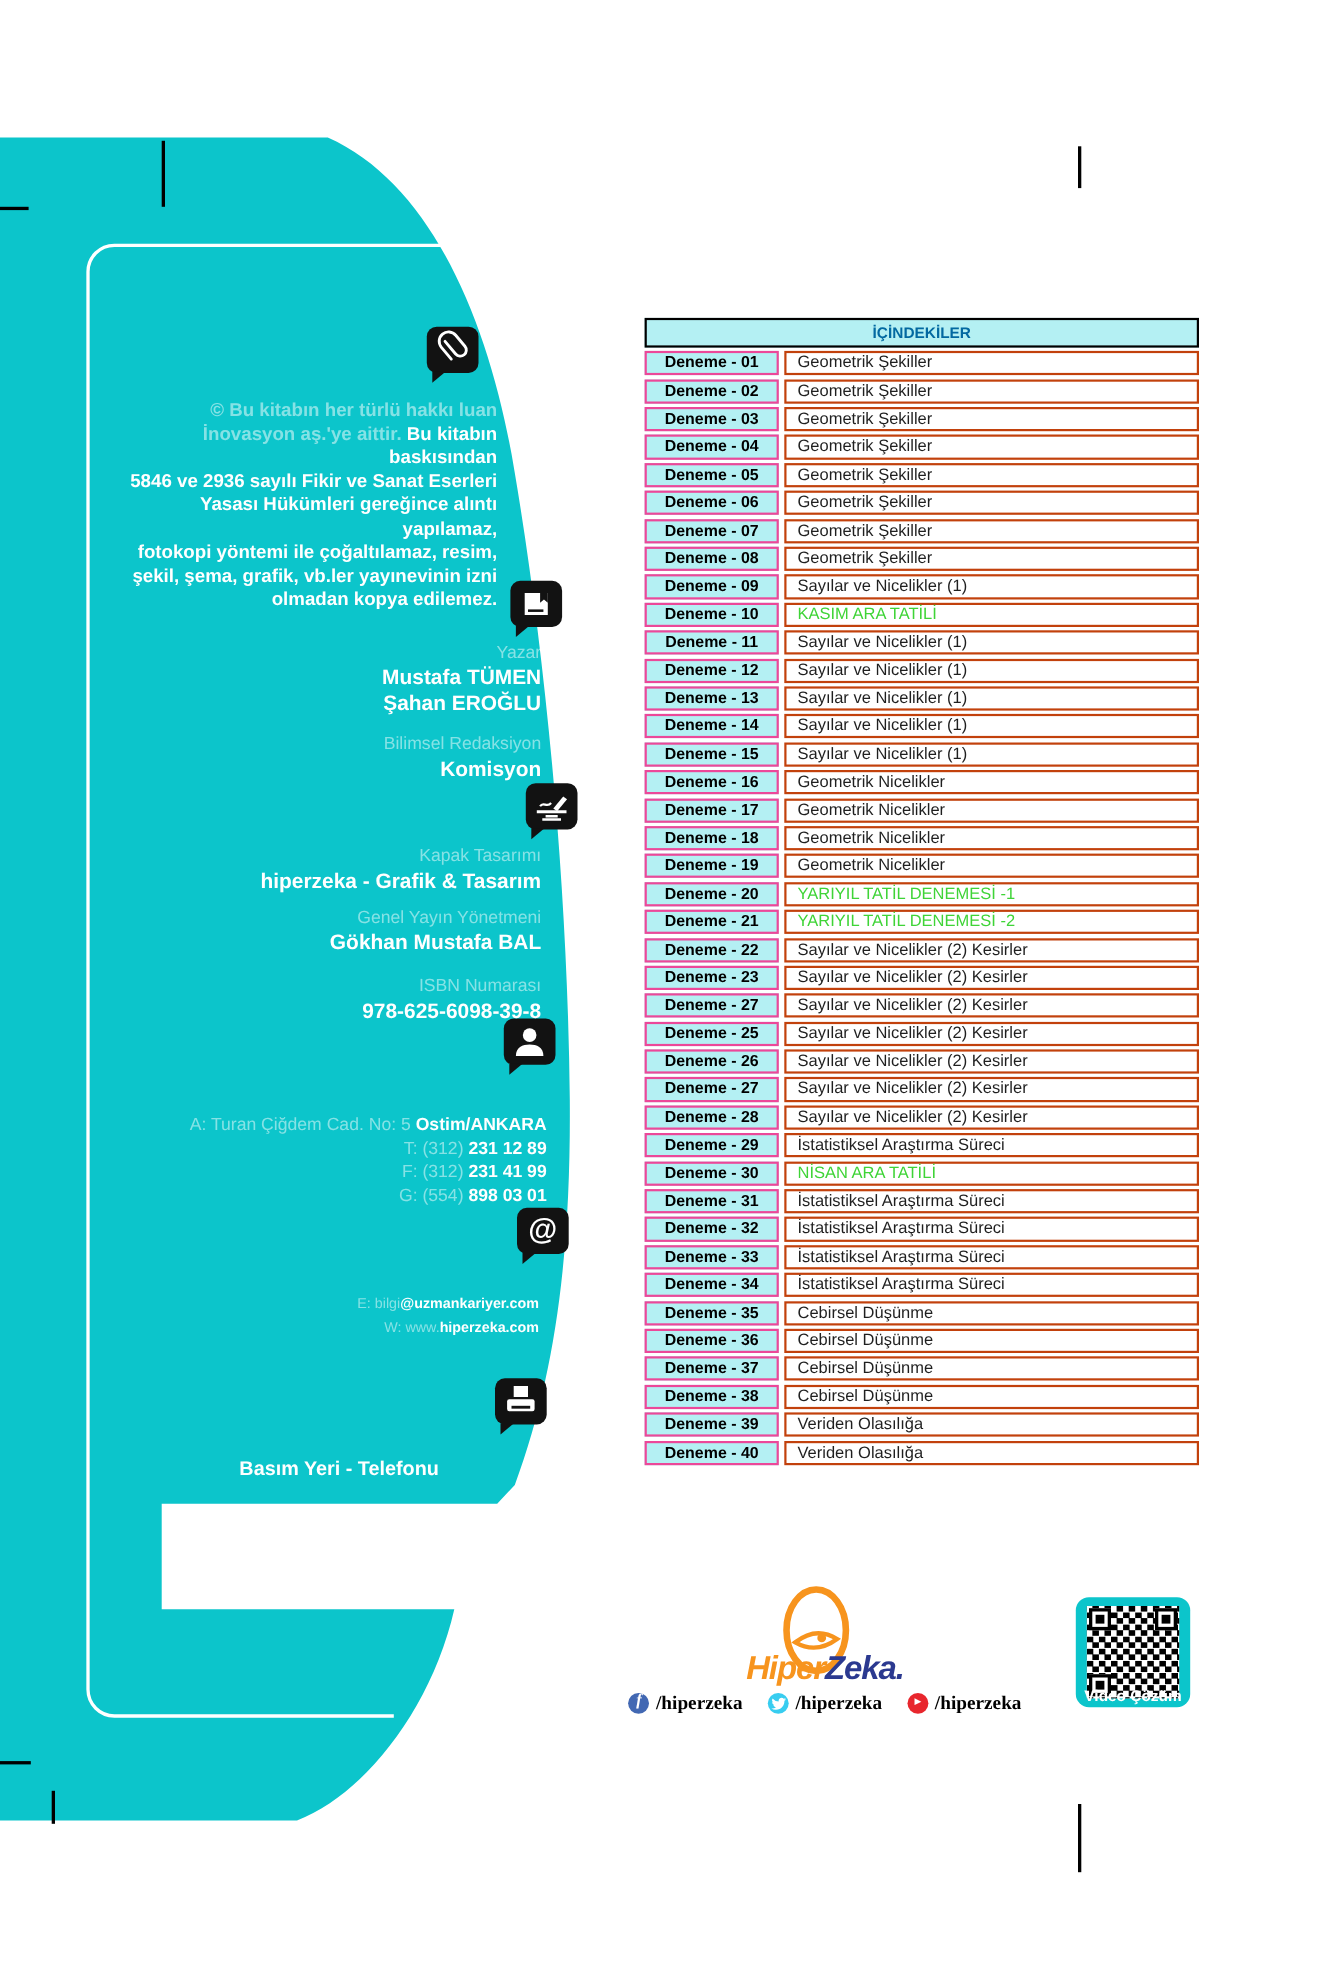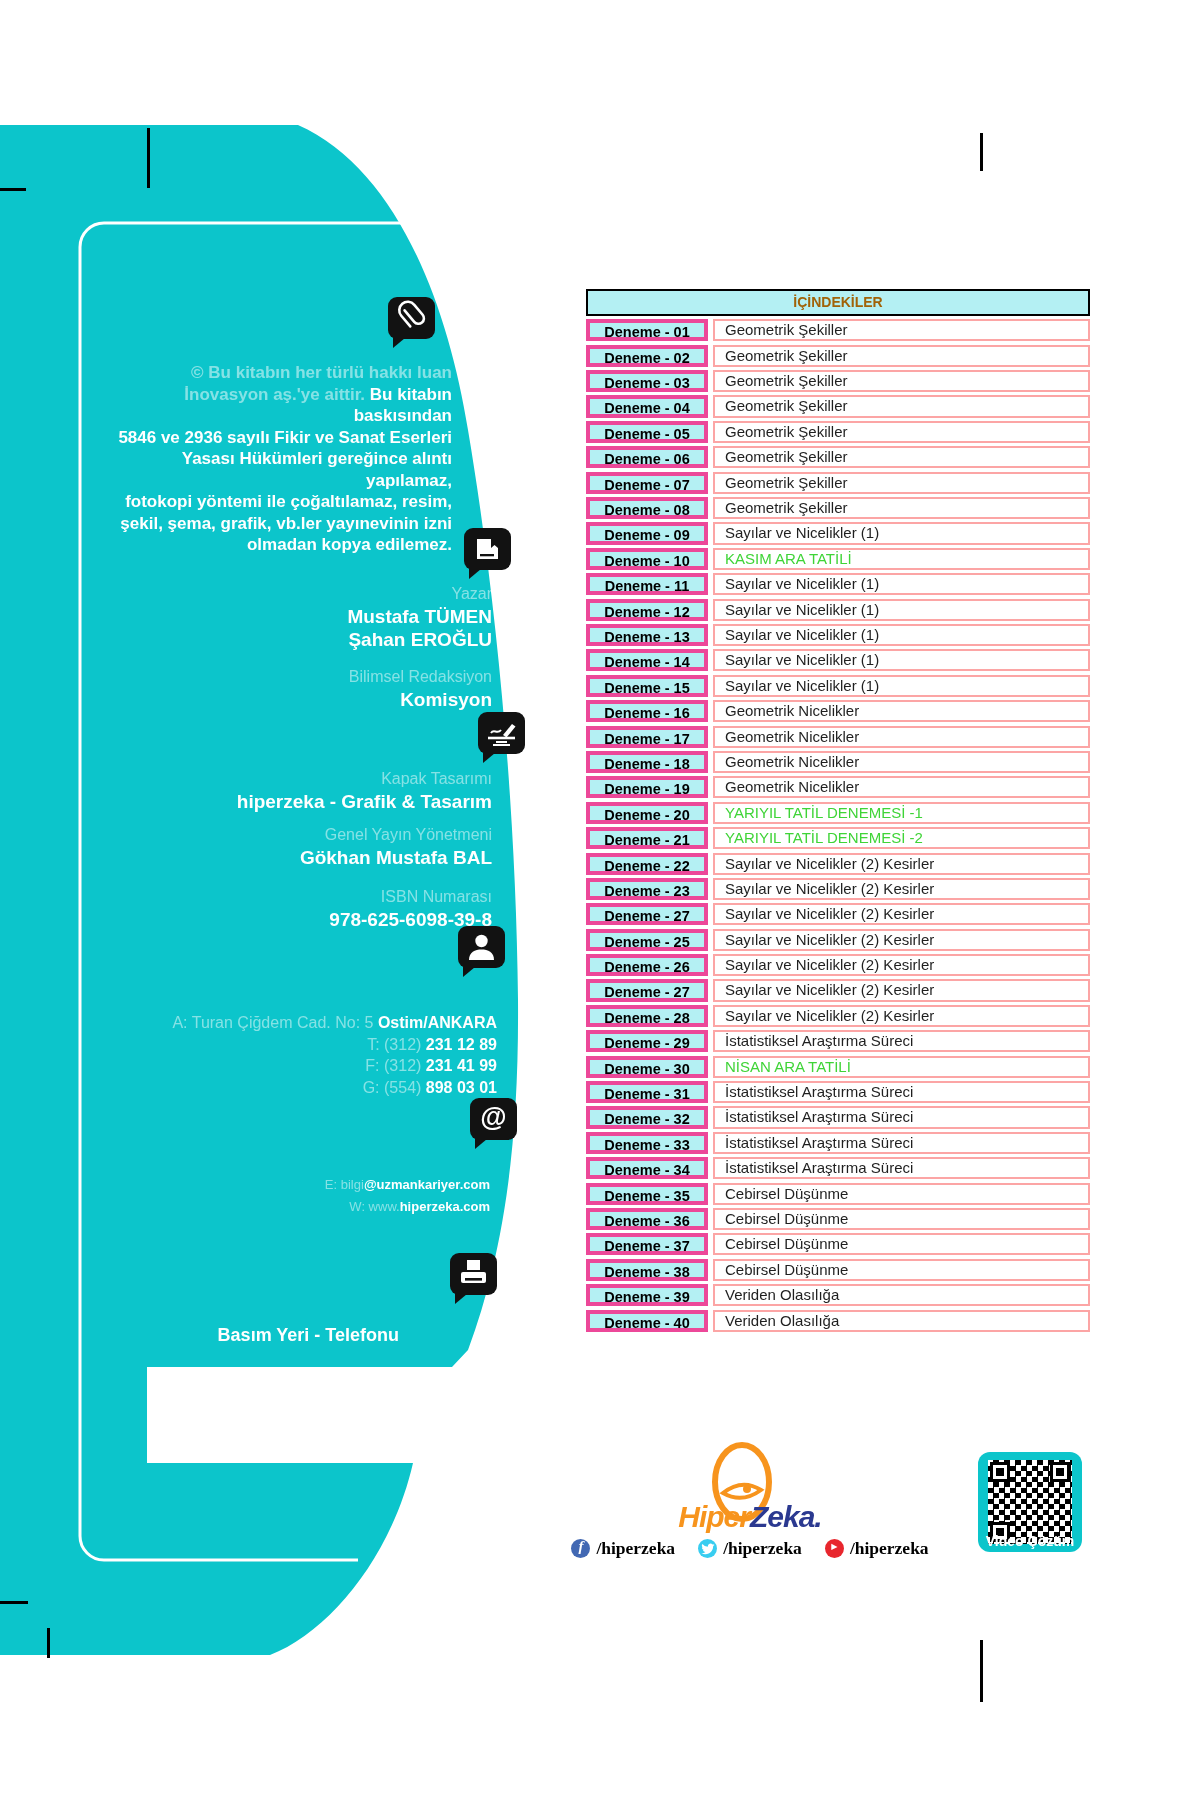--- a/index.html
+++ b/index.html
@@ -23,25 +23,25 @@
   #copyright{top:362px;right:748px;width:360px;font-size:17px;line-height:21.5px;font-weight:bold;}
   .credit{position:absolute;right:708px;width:420px;text-align:right;}
   .credit .clabel{font-size:16px;line-height:22px;color:rgba(255,255,255,.5);}
   .credit .cvalue{font-size:19px;line-height:23px;color:#fff;font-weight:bold;}
   #contact{top:1012px;right:703px;width:420px;font-size:16px;line-height:21.7px;}
   #weblines{top:1174px;right:710px;width:420px;font-size:13px;line-height:22px;}
   #printplace{top:1325px;right:801px;width:400px;font-size:18px;font-weight:bold;}
   
   .toc{position:absolute;left:586px;top:289px;width:504px;}
   .toc-header{box-sizing:border-box;height:27px;border:2px solid #000;background:#b4f0f3;
-              text-align:center;font-size:14px;font-weight:bold;line-height:23px;color:#a16207;}
+              text-align:center;font-size:14px;font-weight:bold;line-height:23px;color:#0369a1;}
   .trow{display:flex;margin-top:3.3px;height:22.1px;}
-  .cellL{box-sizing:border-box;width:122px;border:4px solid #ec4899;background:#b4f0f3;
+  .cellL{box-sizing:border-box;width:122px;border:2px solid #ec4899;background:#b4f0f3;
          text-align:center;font-size:14.5px;font-weight:bold;line-height:18.5px;color:#000;}
-  .cellR{box-sizing:border-box;flex:1;margin-left:5px;border:2px solid #fca5a5;background:#fff;
+  .cellR{box-sizing:border-box;flex:1;margin-left:5px;border:2px solid #c2410c;background:#fff;
          font-size:15px;line-height:18.5px;color:#1f1f1f;padding-left:10px;}
   .cellR.green{color:#3fd437;}
   
   .egg{position:absolute;left:702px;top:1432px;}
   .logo-text{position:absolute;left:560px;top:1500px;width:380px;text-align:center;
              font-size:30px;font-weight:bold;font-style:italic;letter-spacing:-1px;}
   .logo-text .hiper{color:#f7941d;}
   .logo-text .zeka{color:#2b3990;}
   #socials{position:absolute;left:555px;top:1538px;width:390px;display:flex;gap:23px;
            justify-content:center;align-items:center;}

